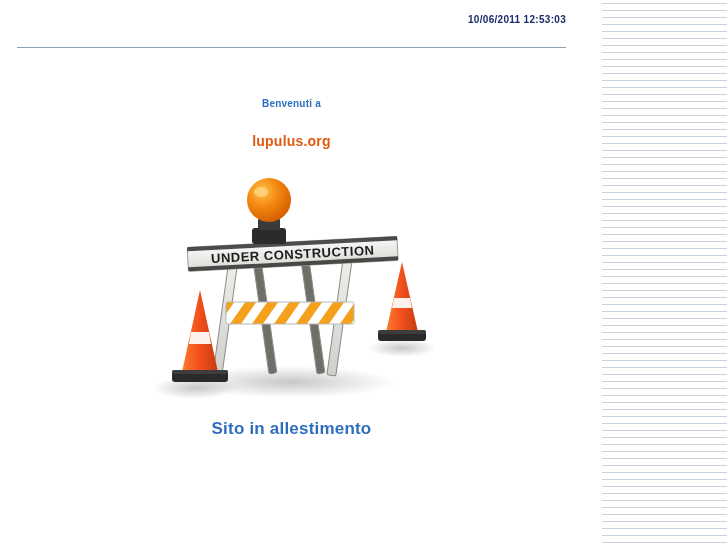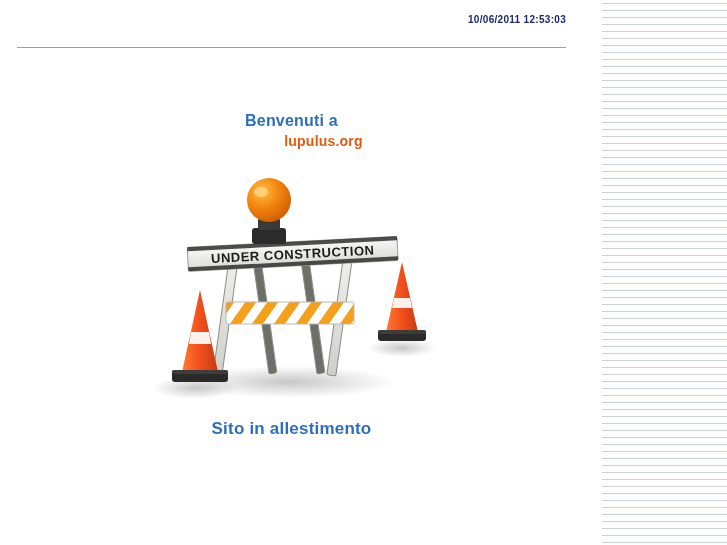--- a/index.html
+++ b/index.html
@@ -91,40 +91,39 @@
     position: absolute;
     top: 47px;
     left: 17px;
     width: 549px;
     height: 1px;
     background: #8f9fb5;
   }
 
   .welcome {
     position: absolute;
-    top: 112px;
+    top: 98px;
     left: 0;
     width: 583px;
     text-align: center;
-    font-size: 16px;
+    font-size: 10px;
     font-weight: bold;
     color: #2d6fbd;
     letter-spacing: 0.2px;
   }
   .sitename {
     position: absolute;
     top: 133px;
     left: 0;
     width: 583px;
     text-align: center;
     font-size: 14px;
     font-weight: bold;
     color: #e05a10;
     letter-spacing: 0.2px;
-    margin-left: 32px;
   }
   .footer-note {
     position: absolute;
     top: 419px;
     left: 0;
     width: 583px;
     text-align: center;
     font-size: 17px;
     font-weight: bold;
     color: #2d6fbd;

